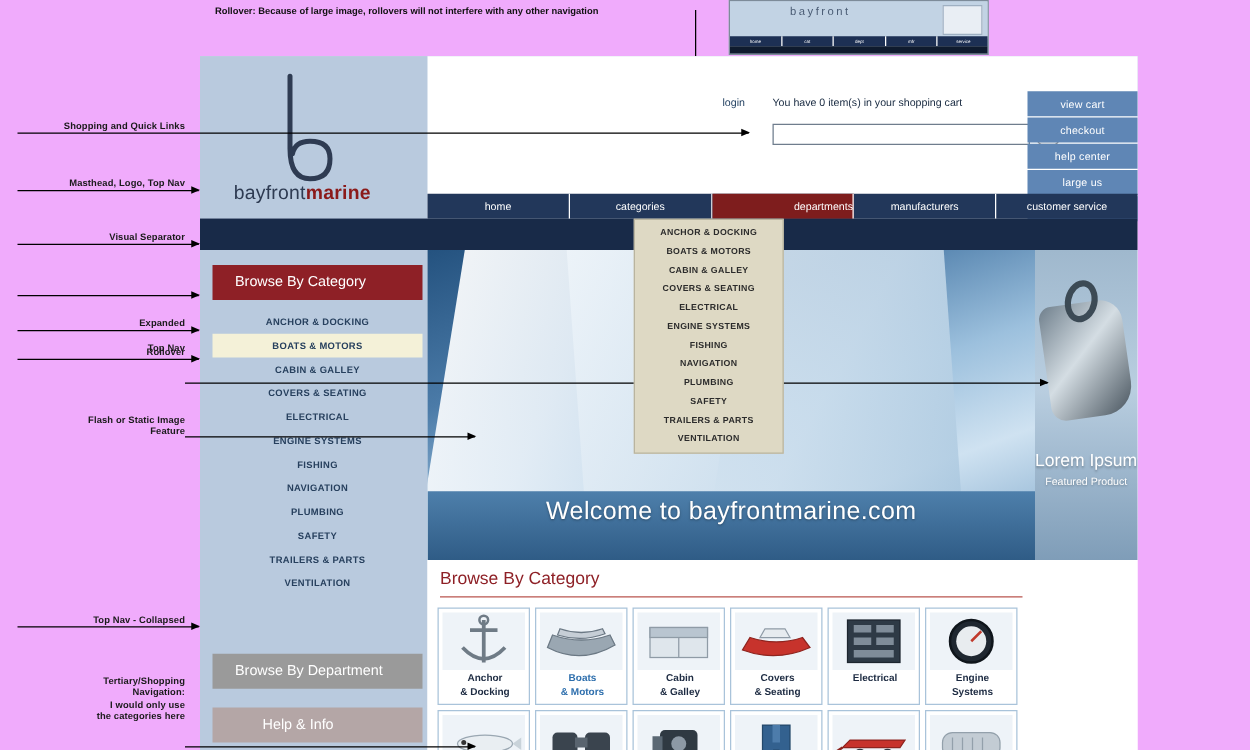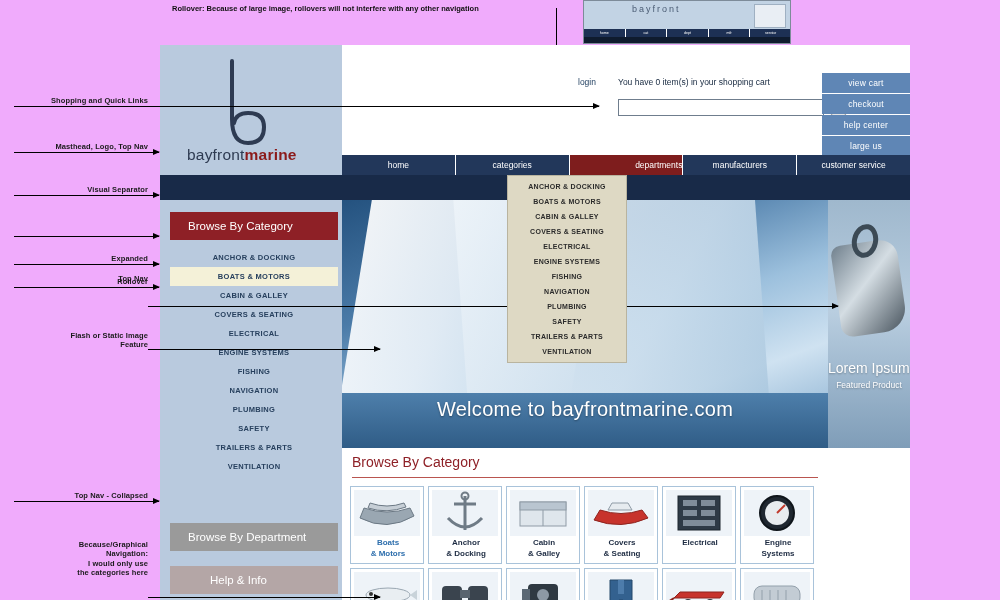--- a/index.html
+++ b/index.html
@@ -519,42 +519,42 @@
         <div class="feat-obj2"></div>
         <div class="feat-title">Lorem Ipsum</div>
         <div class="feat-sub">Featured Product</div>
       </div>
 
       <div class="bbc">
         <div class="bbc-title">Browse By Category</div>
         <div class="bbc-rule"></div>
         <div class="grid">
 
-          <div class="tile sel">
-            <div class="thumb">
-              <svg class="svgfull" viewBox="0 0 66 46">
-                <path d="M6 28 Q33 42 60 26 L56 18 Q33 26 10 18 Z" fill="#9aa7b2" stroke="#6b7884"></path>
-                <path d="M14 18 Q33 24 52 17 L50 13 Q33 19 16 13 Z" fill="#c6ced6" stroke="#6b7884"></path>
-              </svg>
-            </div>
-            <div class="cap">Boats
-&amp; Motors</div>
-          </div>
-
           <div class="tile">
             <div class="thumb">
               <svg class="svgfull" viewBox="0 0 66 46">
                 <line x1="33" y1="6" x2="33" y2="40" stroke="#6f7b86" stroke-width="3"></line>
                 <line x1="22" y1="14" x2="44" y2="14" stroke="#6f7b86" stroke-width="3"></line>
                 <path d="M16 28 Q33 46 50 28" fill="none" stroke="#6f7b86" stroke-width="3"></path>
                 <circle cx="33" cy="6" r="3.5" fill="none" stroke="#6f7b86" stroke-width="2"></circle>
               </svg>
             </div>
             <div class="cap">Anchor
 &amp; Docking</div>
+          </div>
+
+          <div class="tile sel">
+            <div class="thumb">
+              <svg class="svgfull" viewBox="0 0 66 46">
+                <path d="M6 28 Q33 42 60 26 L56 18 Q33 26 10 18 Z" fill="#9aa7b2" stroke="#6b7884"></path>
+                <path d="M14 18 Q33 24 52 17 L50 13 Q33 19 16 13 Z" fill="#c6ced6" stroke="#6b7884"></path>
+              </svg>
+            </div>
+            <div class="cap">Boats
+&amp; Motors</div>
           </div>
 
           <div class="tile">
             <div class="thumb">
               <svg class="svgfull" viewBox="0 0 66 46">
                 <rect x="10" y="12" width="46" height="24" fill="#dfe6ec" stroke="#8f9ba6"></rect>
                 <rect x="10" y="12" width="46" height="8" fill="#b9c5d0" stroke="#8f9ba6"></rect>
                 <line x1="33" y1="20" x2="33" y2="36" stroke="#8f9ba6"></line>
               </svg>
             </div>
@@ -707,19 +707,19 @@
 
   <div class="ann" style="left:38px; top:296px; width:110px;margin-top:44px;">Feature</div>
   <div class="arrow-h" style="left:148px; top:306px; width:690px;"></div>
 
   <div class="ann" style="left:16px; top:331px; width:132px;">Flash or Static Image</div>
   <div class="arrow-h" style="left:148px; top:349px; width:232px;"></div>
 
   <div class="ann" style="left:16px; top:491px; width:132px;">Top Nav - Collapsed</div>
   <div class="arrow-h" style="left:14px; top:501px; width:145px;"></div>
 
-  <div class="ann" style="left:16px; top:540px; width:132px;">Because/Graphical
+  <div class="ann" style="left:16px; top:540px; width:132px;">Tertiary/Shopping
 Navigation:
 I would only use
 the categories here</div>
   <div class="arrow-h" style="left:148px; top:597px; width:232px;"></div>
 
 </div>
 
 </body></html>

